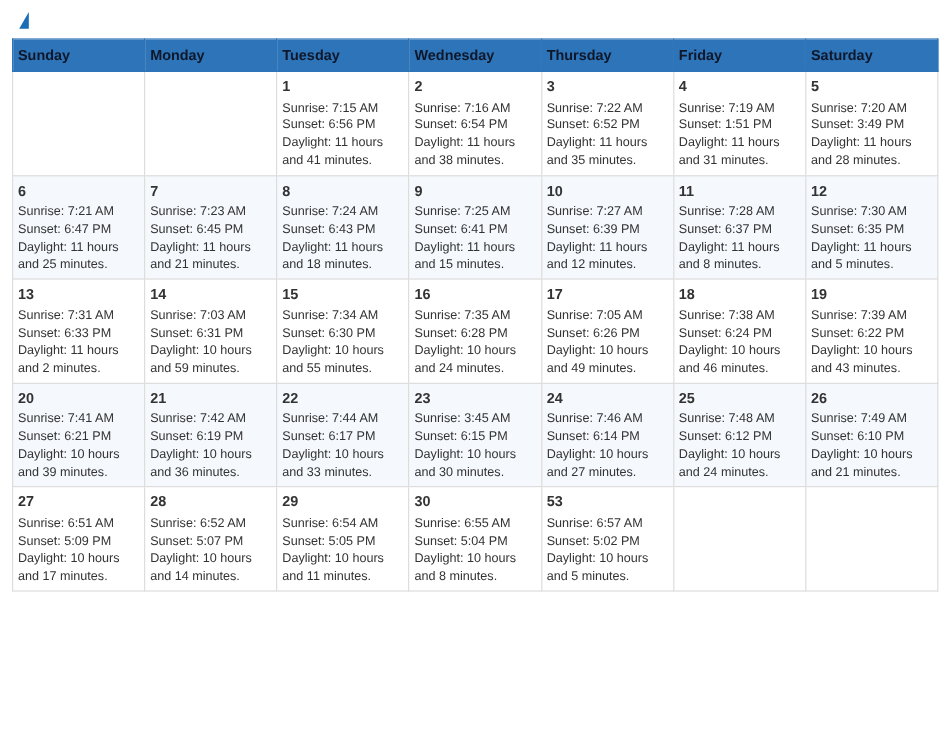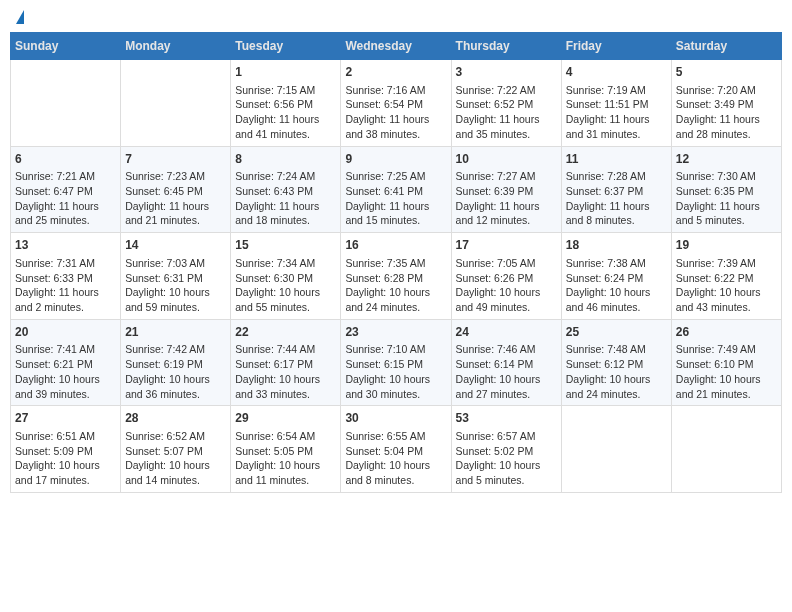--- a/index.html
+++ b/index.html
@@ -53,21 +53,21 @@
       font-size: 16px;
       color: #555;
     }
     .calendar {
       width: 100%;
       border-collapse: collapse;
       font-size: 11px;
     }
     .calendar th {
       background-color: #2e74b8;
-      color: #e5e5e5;
+      color: #0f172a;
       padding: 6px 4px;
       text-align: left;
       font-size: 12px;
       font-weight: bold;
       border: 1px solid #2e74b8;
     }
     .calendar td {
       vertical-align: top;
       padding: 4px 4px;
       border: 1px solid #ddd;
@@ -142,21 +142,21 @@
         </td>
         <td>
           <span class="day-num">3</span>
           <div class="cell-text">Sunrise: 7:22 AM</div>
           <div class="cell-text">Sunset: 6:52 PM</div>
           <div class="cell-text">Daylight: 11 hours and 35 minutes.</div>
         </td>
         <td>
           <span class="day-num">4</span>
           <div class="cell-text">Sunrise: 7:19 AM</div>
-          <div class="cell-text">Sunset: 11:51 PM</div>
+          <div class="cell-text">Sunset: 1:51 PM</div>
           <div class="cell-text">Daylight: 11 hours and 31 minutes.</div>
         </td>
         <td>
           <span class="day-num">5</span>
           <div class="cell-text">Sunrise: 7:20 AM</div>
           <div class="cell-text">Sunset: 3:49 PM</div>
           <div class="cell-text">Daylight: 11 hours and 28 minutes.</div>
         </td>
       </tr>
       <tr>
@@ -261,21 +261,21 @@
           <div class="cell-text">Daylight: 10 hours and 36 minutes.</div>
         </td>
         <td>
           <span class="day-num">22</span>
           <div class="cell-text">Sunrise: 7:44 AM</div>
           <div class="cell-text">Sunset: 6:17 PM</div>
           <div class="cell-text">Daylight: 10 hours and 33 minutes.</div>
         </td>
         <td>
           <span class="day-num">23</span>
-          <div class="cell-text">Sunrise: 7:10 AM</div>
+          <div class="cell-text">Sunrise: 3:45 AM</div>
           <div class="cell-text">Sunset: 6:15 PM</div>
           <div class="cell-text">Daylight: 10 hours and 30 minutes.</div>
         </td>
         <td>
           <span class="day-num">24</span>
           <div class="cell-text">Sunrise: 7:46 AM</div>
           <div class="cell-text">Sunset: 6:14 PM</div>
           <div class="cell-text">Daylight: 10 hours and 27 minutes.</div>
         </td>
         <td>

